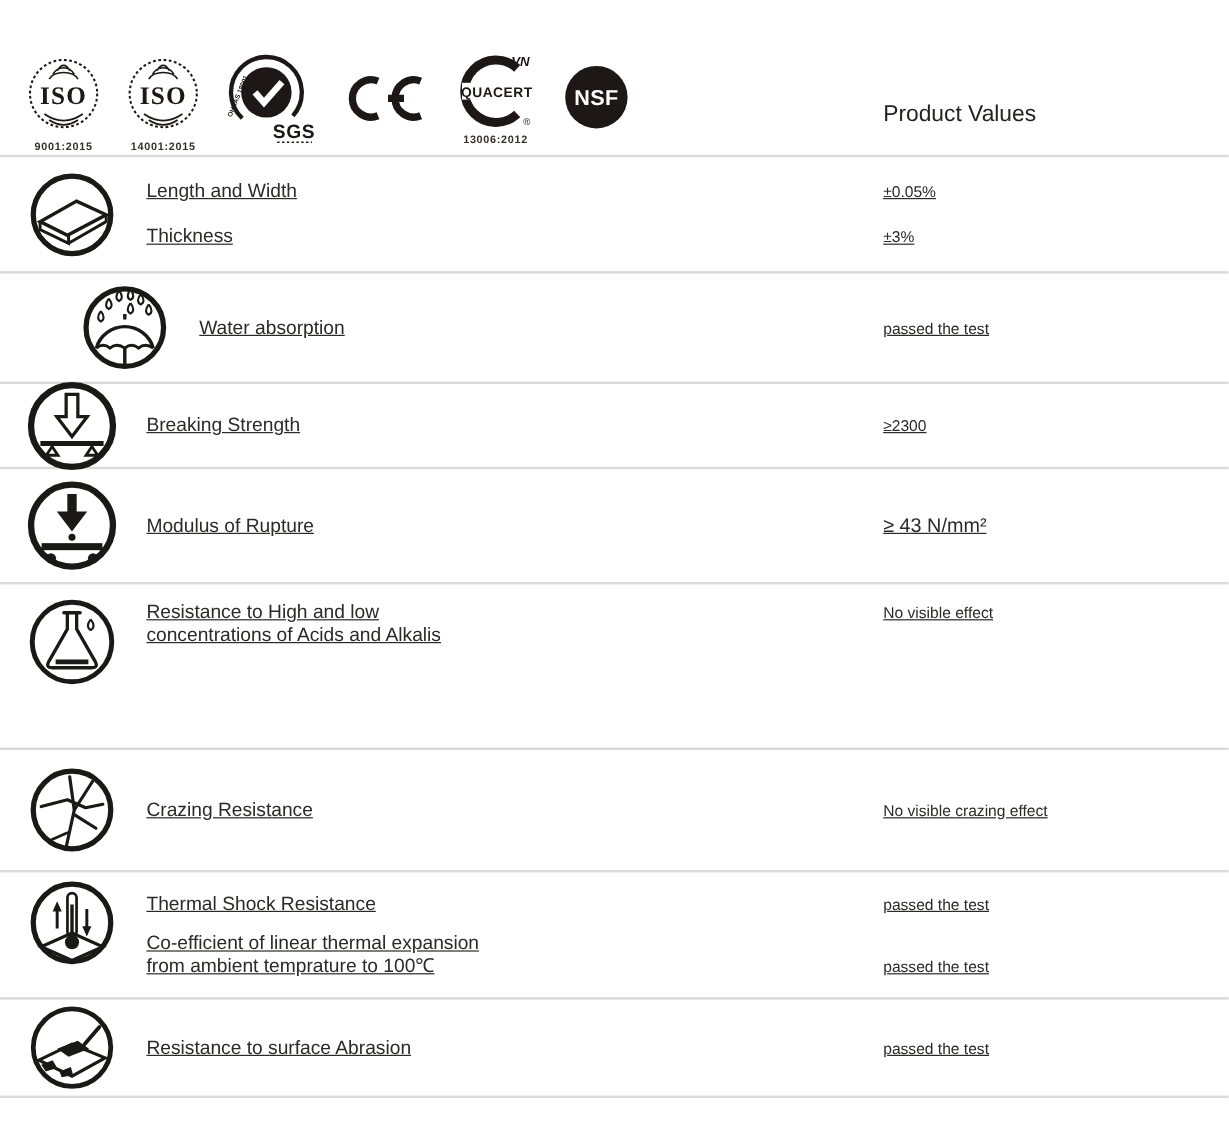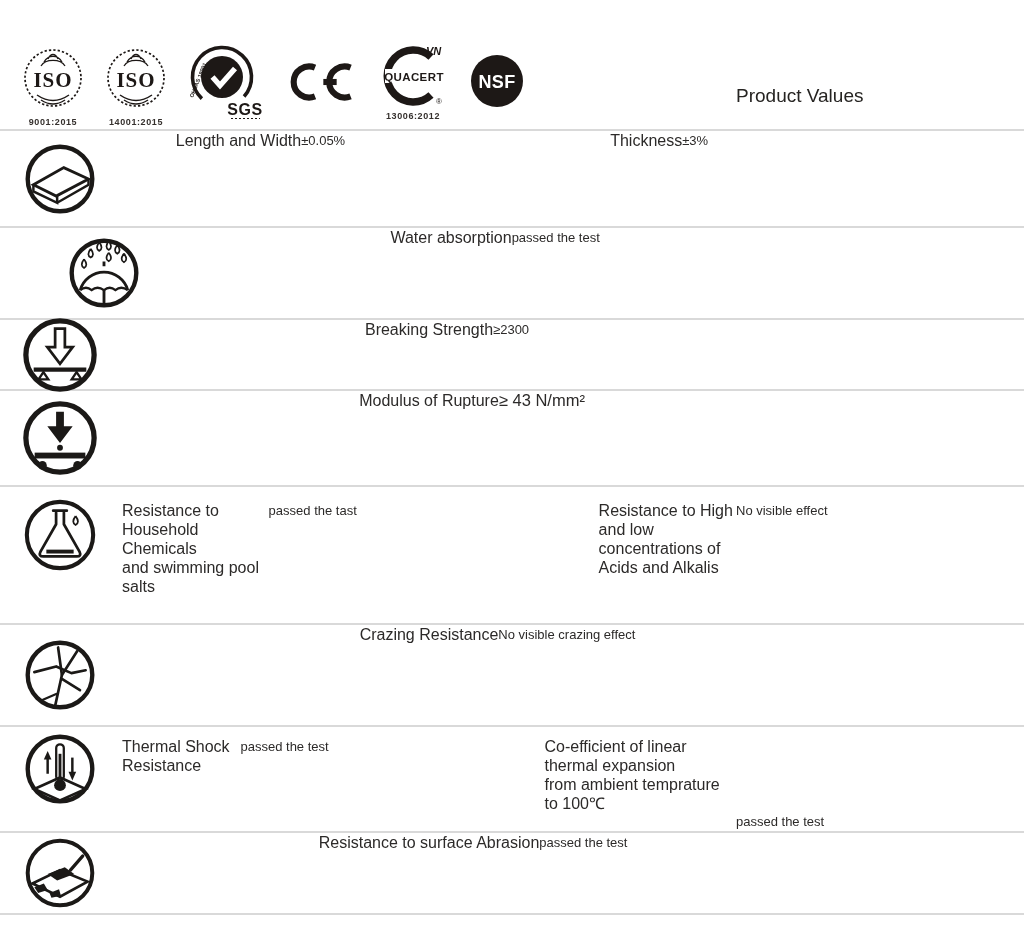--- a/index.html
+++ b/index.html
@@ -10,33 +10,33 @@
   
   .header { position:relative; height:131px; border-bottom:2px solid #d9d9d9; }
   .logos { position:absolute; left:20px; top:44px; display:flex; align-items:flex-start; gap:17px; }
   .logo { display:flex; flex-direction:column; align-items:center; }
   .logo .caption { font-size:9px; letter-spacing:.6px; color:#35302d; margin-top:1px; font-weight:bold; }
   .product-values { position:absolute; left:736px; top:85px; font-size:19px; color:#262422; }
 
   
   .row { display:flex; border-bottom:2px solid #d9d9d9; }
   .icon-cell { width:120px; display:flex; align-items:center; justify-content:center; flex-shrink:0; }
-  .items { flex:1; display:flex; flex-direction:row; justify-content:center; }
+  .items { flex:1; display:flex; flex-direction:column; justify-content:center;text-decoration:underline; }
   .item { display:flex; align-items:flex-start; }
   .label { flex:1; font-size:16px; line-height:19px; white-space:pre-line; padding-left:2px; color:#2c2a29; }
   .value { width:288px; font-size:13px; line-height:19px; color:#2c2a29; }
 
   .row-1 { height:97px; }  .row-1 .items { gap:19px; }
   .row-2 { height:92px;padding-left:44px; }
   .row-3 { height:71px; }
   .row-4 { height:96px; }  .row-4 .value { font-size:16.5px; }
   .row-5 { height:138px; } .row-5 .items { justify-content:flex-start; padding-top:14px; gap:40px; }
                            .row-5 .icon-cell { align-items:flex-start; padding-top:9px; }
   .row-6 { height:102px; }
-  .row-7 { height:106px; } .row-7 .items { justify-content:flex-start; padding-top:10px; gap:14px; }
+  .row-7 { height:106px; } .row-7 .items { justify-content:center; gap:14px; }
                            .row-7 .icon-cell { align-items:flex-start; padding-top:4px; }
                            .row-7 .item-2 .value { align-self:flex-end; }
   .row-8 { height:82px; }
 
   svg { display:block; }
   .picto { stroke:#1b1917; fill:none; }
 </style>
 </head>
 <body>
 
@@ -193,25 +193,20 @@
   <div class="row row-5">
     <div class="icon-cell">
       <svg width="78" height="78" viewBox="0 0 80 80">
         <circle class="picto" cx="40" cy="40" r="34" stroke-width="4.2"></circle>
         <path class="picto" d="M33,15 h14 M36,17 v12 L20,57 q-2.5,5 3,5 h34 q5.5,0 3,-5 L44,29 v-12" stroke-width="2.8" stroke-linecap="round" stroke-linejoin="round"></path>
         <line class="picto" x1="26" y1="57" x2="54" y2="57" stroke-width="4"></line>
         <use href="#drop" transform="translate(56,26)"></use>
       </svg>
     </div>
     <div class="items">
-      <div class="item item-1">
-        <div class="label">Resistance to Household Chemicals
-and swimming pool salts</div>
-        <div class="value">passed the tast</div>
-      </div>
       <div class="item item-2">
         <div class="label">Resistance to High and low
 concentrations of Acids and Alkalis</div>
         <div class="value">No visible effect</div>
       </div>
     </div>
   </div>
 
   <div class="row row-6">
     <div class="icon-cell">

